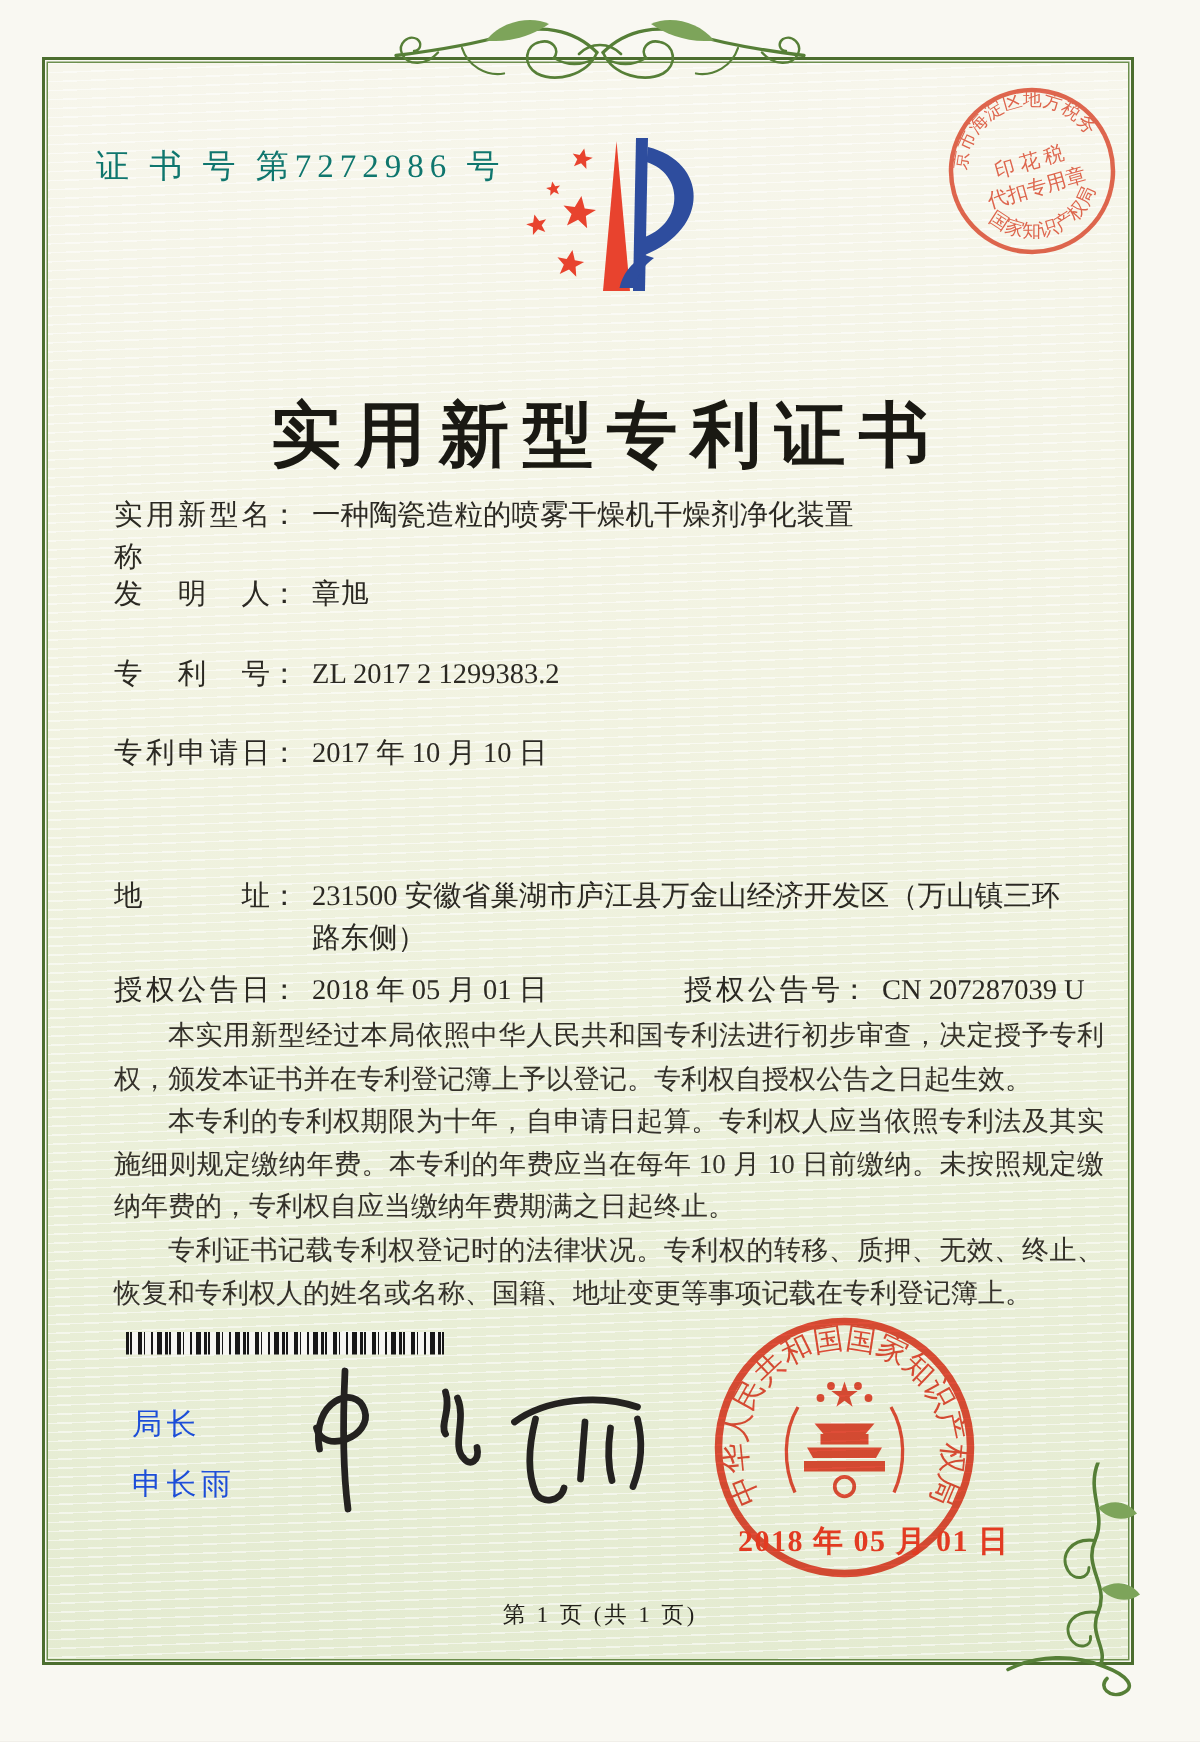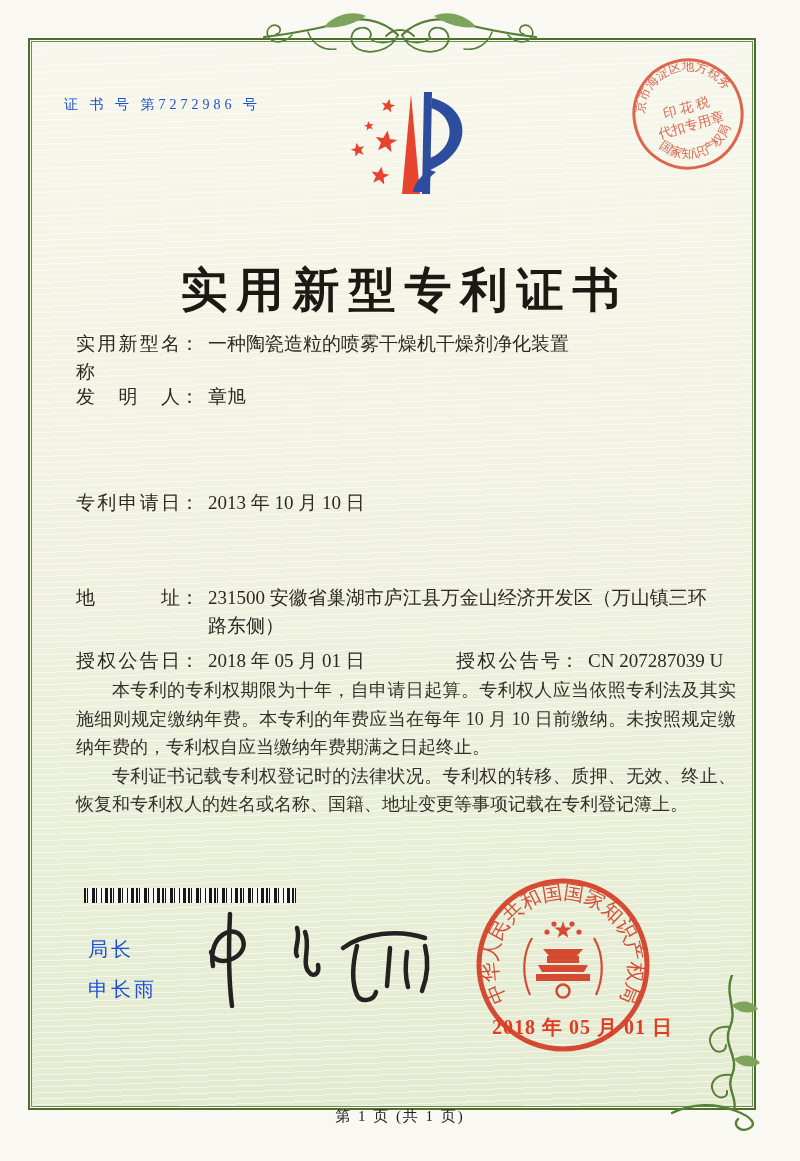--- a/index.html
+++ b/index.html
@@ -7,21 +7,21 @@
         font-family:"Liberation Serif","DejaVu Serif",serif;color:#2b2923;}
   
   .frame{position:absolute;left:28px;top:38px;width:728px;height:1072px;
          border:2px solid #4c6e2f;box-sizing:border-box;}
   .frame-inner{position:absolute;inset:1px;border:1px solid #6d8f4e;
          background:linear-gradient(180deg,#f7f6ec 0%,#f2f3e2 38%,#eaefd8 72%,#e4ebd1 100%);}
   .frame-inner::after{content:"";position:absolute;inset:0;pointer-events:none;
          background:repeating-linear-gradient(178deg,rgba(255,255,255,.55) 0 1px,rgba(255,255,255,0) 1px 6px);}
   .orn{position:absolute;pointer-events:none;}
   
-  .cert-no{position:absolute;left:64px;top:96px;font-size:14px;letter-spacing:4px;color:#1d4ed8;}
+  .cert-no{position:absolute;left:64px;top:96px;font-size:22px;letter-spacing:4px;color:#0f766e;}
   .logo{position:absolute;left:322px;top:88px;}
   .title{position:absolute;left:8px;top:212px;width:784px;text-align:center;
          font-size:47px;font-weight:bold;letter-spacing:9px;text-indent:9px;color:#1a1913;margin-top:47px;}
   
   .row{position:absolute;left:76px;width:664px;font-size:19px;line-height:28px;}
   .flabel{display:inline-block;width:104px;text-align:justify;text-align-last:justify;vertical-align:top;}
   .colon{display:inline-block;vertical-align:top;}
   .fvalue{display:inline-block;vertical-align:top;margin-left:9px;max-width:512px;}
   .grant-no-group{position:absolute;left:380px;top:0;}
   
@@ -36,21 +36,21 @@
            #171717 17px 18px,#f6f6f2 18px 21px,#171717 21px 24px,#f6f6f2 24px 26px);}
   
   .sig-label{position:absolute;left:88px;font-size:20px;letter-spacing:3px;
          font-family:"Liberation Sans","DejaVu Sans",sans-serif;color:#1d4ed8;}
   .sig-svg{position:absolute;left:185px;top:906px;}
   
   .seal{position:absolute;mix-blend-mode:multiply;}
   .seal-date{position:absolute;left:492px;top:1014px;font-size:20px;font-weight:bold;
          letter-spacing:1px;color:#e23b22;}
   .footer{position:absolute;left:0;top:1067px;width:800px;text-align:center;
-         font-size:15px;letter-spacing:2px;color:#23211b;margin-top:40px;}
+         font-size:15px;letter-spacing:2px;color:#23211b;}
 </style>
 </head>
 <body>
 
 <div class="page">
 
   <div class="frame">
     <div class="frame-inner"></div>
   </div>
 
@@ -120,34 +120,38 @@
   </svg>
 
   <div class="title">实用新型专利证书</div>
 
   <div class="row" style="top:330px;">
     <span class="flabel">实用新型名称</span><span class="colon">：</span><span class="fvalue">一种陶瓷造粒的喷雾干燥机干燥剂净化装置</span>
   </div>
   <div class="row" style="top:383px;">
     <span class="flabel">发明人</span><span class="colon">：</span><span class="fvalue">章旭</span>
   </div>
+  <div class="row" style="top:436px;">
+    <span class="flabel">专利号</span><span class="colon">：</span><span class="fvalue">ZL 2017 2 1299383.2</span>
+  </div>
   <div class="row" style="top:489px;">
-    <span class="flabel">专利申请日</span><span class="colon">：</span><span class="fvalue">2013 年 10 月 10 日</span>
+    <span class="flabel">专利申请日</span><span class="colon">：</span><span class="fvalue">2017 年 10 月 10 日</span>
   </div>
   <div class="row" style="top:584px;">
     <span class="flabel">地址</span><span class="colon">：</span><span class="fvalue">231500 安徽省巢湖市庐江县万金山经济开发区（万山镇三环路东侧）</span>
   </div>
   <div class="row" style="top:647px;">
     <span class="flabel">授权公告日</span><span class="colon">：</span><span class="fvalue">2018 年 05 月 01 日</span>
     <span class="grant-no-group">
       <span class="flabel">授权公告号</span><span class="colon">：</span><span class="fvalue">CN 207287039 U</span>
     </span>
   </div>
 
   <div class="body-text">
+    <p>本实用新型经过本局依照中华人民共和国专利法进行初步审查，决定授予专利权，颁发本证书并在专利登记簿上予以登记。专利权自授权公告之日起生效。</p>
     <p>本专利的专利权期限为十年，自申请日起算。专利权人应当依照专利法及其实施细则规定缴纳年费。本专利的年费应当在每年 10 月 10 日前缴纳。未按照规定缴纳年费的，专利权自应当缴纳年费期满之日起终止。</p>
     <p>专利证书记载专利权登记时的法律状况。专利权的转移、质押、无效、终止、恢复和专利权人的姓名或名称、国籍、地址变更等事项记载在专利登记簿上。</p>
   </div>
 
   <div class="barcode"></div>
 
   <div class="sig-label" style="top:936px;">局长</div>
   <div class="sig-label" style="top:976px;">申长雨</div>
   <svg class="sig-svg" width="270" height="105" viewBox="0 0 270 105">
     <g stroke="#242220" stroke-width="4.5" fill="none" stroke-linecap="round" stroke-linejoin="round">

